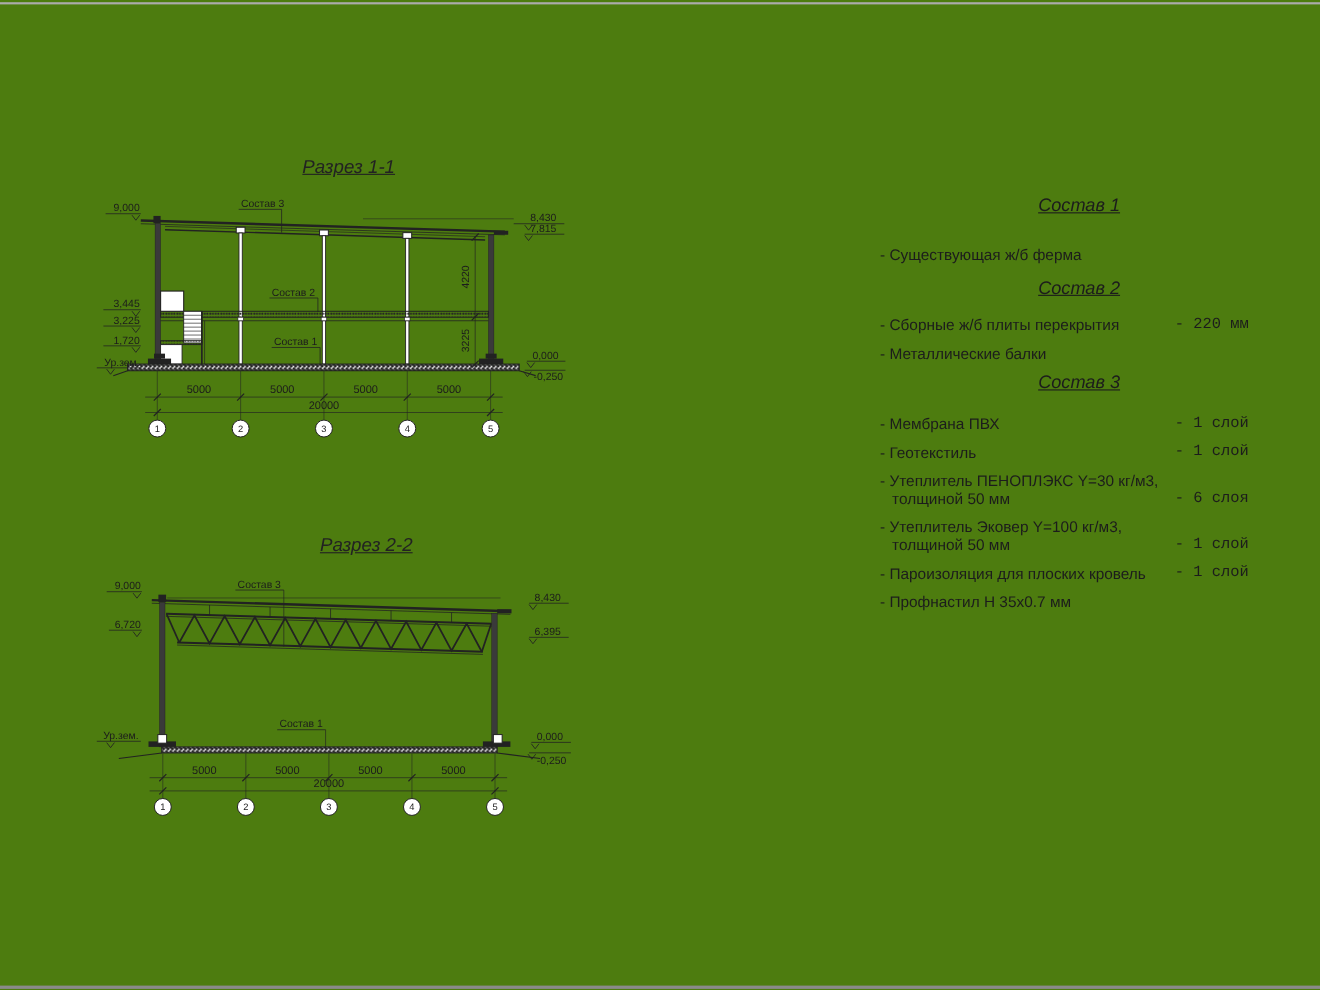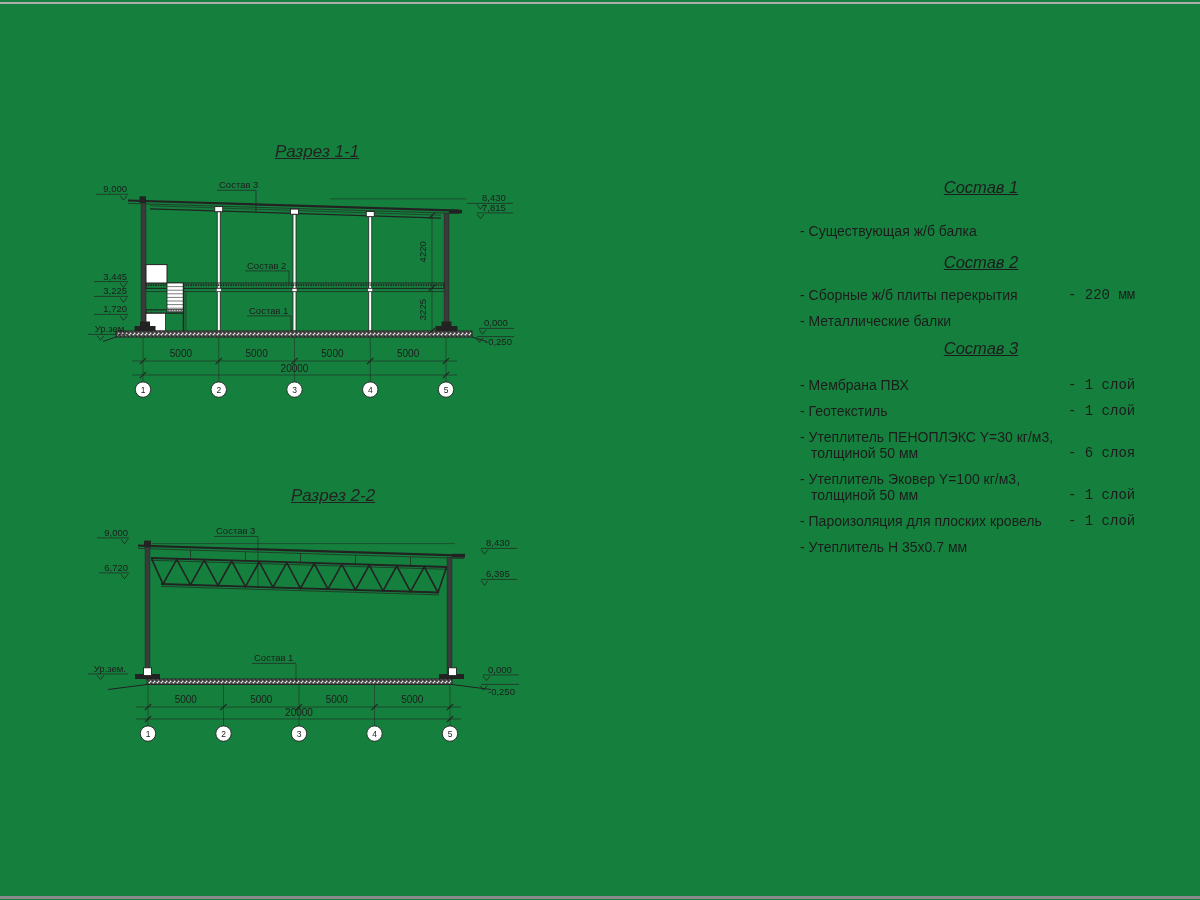--- a/index.html
+++ b/index.html
@@ -1,16 +1,16 @@
 <!DOCTYPE html>
 <html><head>
 <meta charset="utf-8">
 <style>
   html,body{margin:0;padding:0;background:#fff;}
-  .page{position:relative;width:1200px;height:900px;background:#15803d;overflow:hidden;
+  .page{position:relative;width:1200px;height:900px;background:#4d7c0f;overflow:hidden;
         font-family:"Liberation Sans",sans-serif;color:#1c1c1c;}
   .edge{position:absolute;left:0;width:1200px;}
   .edge.top{top:2px;height:2px;background:#ababab;}
   .edge.bottom{top:896px;height:3px;background:#8a8a8a;}
   .sec-title{position:absolute;width:170px;text-align:center;font-size:17px;font-style:italic;
              text-decoration:underline;color:#222;}
   svg text{font-family:"Liberation Sans",sans-serif;fill:#1c1c1c;}
   svg .ann{font-size:9.5px;}
   svg .dim{font-size:10px;}
   svg .bub{font-size:8.5px;}
@@ -309,21 +309,21 @@
       <text class="bub" x="374.5" y="736.7" text-anchor="middle">4</text>
       <circle cx="450" cy="733.6" r="7.7" fill="#fff" stroke-width="0.9"></circle>
       <text class="bub" x="450" y="736.7" text-anchor="middle">5</text>
     </g>
   </svg>
 
   <div class="legend">
     <div class="legend-group g1">
       <div class="legend-title">Состав 1</div>
       <div class="legend-row">
-        <div class="item-text">- Существующая ж/б балка</div>
+        <div class="item-text">- Существующая ж/б ферма</div>
         <div class="item-value"></div>
       </div>
     </div>
     <div class="legend-group g2">
       <div class="legend-title">Состав 2</div>
       <div class="legend-row">
         <div class="item-text">- Сборные ж/б плиты перекрытия</div>
         <div class="item-value">- 220 мм</div>
       </div>
       <div class="legend-row">
@@ -349,18 +349,18 @@
       <div class="legend-row">
         <div class="item-text">- Утеплитель Эковер Y=100 кг/м3,
 толщиной 50 мм</div>
         <div class="item-value">- 1 слой</div>
       </div>
       <div class="legend-row">
         <div class="item-text">- Пароизоляция для плоских кровель</div>
         <div class="item-value">- 1 слой</div>
       </div>
       <div class="legend-row">
-        <div class="item-text">- Утеплитель Н 35х0.7 мм</div>
+        <div class="item-text">- Профнастил Н 35х0.7 мм</div>
         <div class="item-value"></div>
       </div>
     </div>
   </div>
 </div>
 
 </body></html>

